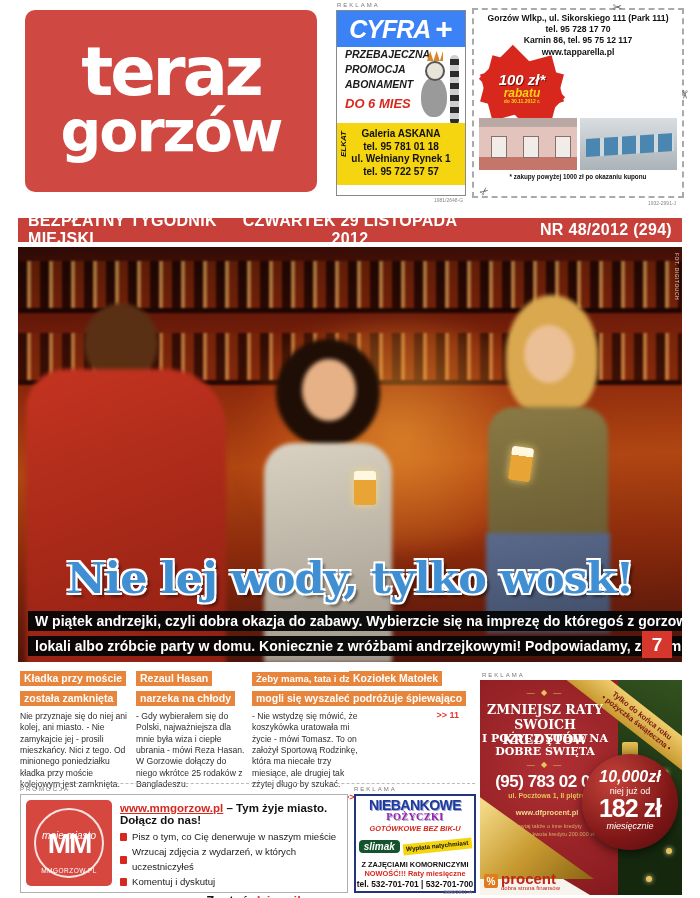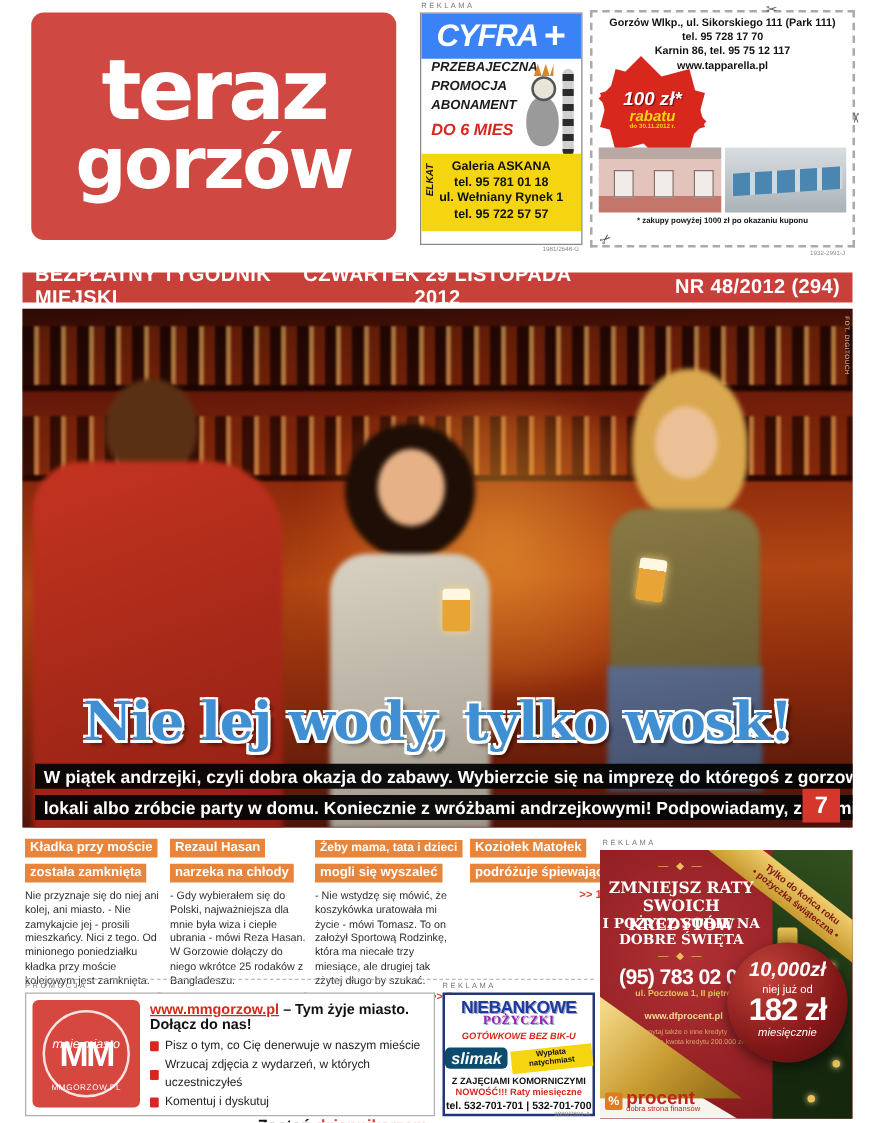--- a/index.html
+++ b/index.html
@@ -127,21 +127,21 @@
   #mmbox .cta { text-align:right; font-weight:bold; font-size:13px; margin-top:4px; color:#111; }
   #mmbox .cta .r { color:#e2392f; }
 
   
   #pozlabel { left:354px; top:786px; }
   #pozbox { left:354px; top:794px; width:122px; height:99px; border:2px solid #23357a; background:#fff; text-align:center; padding-top:2px; position:absolute; }
   #pozbox .t1 { color:#1e3a9e; font-weight:bold; font-size:14px; letter-spacing:-.5px; line-height:1; text-shadow:1px 1px 0 #9aa6cc; }
   #pozbox .t2 { color:#a21caf; font-weight:bold; font-size:10px; letter-spacing:.5px; line-height:1.05; text-shadow:1px 1px 0 #9aa6cc;font-family:Liberation Serif, serif; }
   #pozbox .sub { color:#d8281e; font-weight:bold; font-style:italic; font-size:7.4px; margin-top:1px; }
   #pozbox .logorow { display:flex; align-items:center; justify-content:center; gap:3px; margin-top:2px; height:24px; }
-  #pozbox .slogo { background:#0c4a6e; color:#fff; font-weight:bold; font-size:13px; font-style:italic; border-radius:4px; padding:1px 5px; }
+  #pozbox .slogo { background:#14532d; color:#fff; font-weight:bold; font-size:10px; font-style:italic; border-radius:4px; padding:1px 5px; }
   #pozbox .note { background:#f5d410; color:#111; font-weight:bold; font-size:6.3px; padding:2px 3px; transform:rotate(-6deg); line-height:1.1; }
   #pozbox .l1 { color:#111; font-weight:bold; font-size:7.4px; margin-top:1px; }
   #pozbox .l2 { color:#d8281e; font-weight:bold; font-size:7.4px; }
   #pozbox .ph { color:#111; font-weight:bold; font-size:8.4px; margin-top:1px; }
   #pozbox .code { text-align:right; padding-right:2px; }
 
   
   #proclabel { left:482px; top:672px; }
   #proc { left:480px; top:680px; width:202px; height:215px; overflow:hidden;
      background:radial-gradient(circle at 35% 40%, #b03034, #8e1e22 65%, #6e1318); }
@@ -291,21 +291,21 @@
     <div><span class="chip">narzeka na chłody</span></div>
     <div class="body">- Gdy wybierałem się do Polski, najważniejsza dla mnie była wiza i ciepłe ubrania - mówi Reza Hasan. W Gorzowie dołączy do niego wkrótce 25 rodaków z Bangladeszu.</div>
     <div class="ref">&gt;&gt; 4</div>
   </div>
   <div class="col" style="left:252px;">
     <div><span class="chip" style="font-size:9.6px;">Żeby mama, tata i dzieci</span></div>
     <div><span class="chip">mogli się wyszaleć</span></div>
     <div class="body">- Nie wstydzę się mówić, że koszykówka uratowała mi życie - mówi Tomasz. To on założył Sportową Rodzinkę, która ma niecałe trzy miesiące, ale drugiej tak zżytej długo by szukać.</div>
     <div class="ref">&gt;&gt; 5</div>
   </div>
-  <div class="col" style="left:376px;">
+  <div class="col" style="left:349px;">
     <div><span class="chip">Koziołek Matołek</span></div>
     <div><span class="chip">podróżuje śpiewająco</span></div>
     <div class="ref">&gt;&gt; 11</div>
   </div>
 
   <div id="sep" class="abs"></div>
 
   <div id="promolabel" class="abs reklama-label">PROMOCJA</div>
   <div id="mmbox" class="abs">
     <div id="mmlogo">

